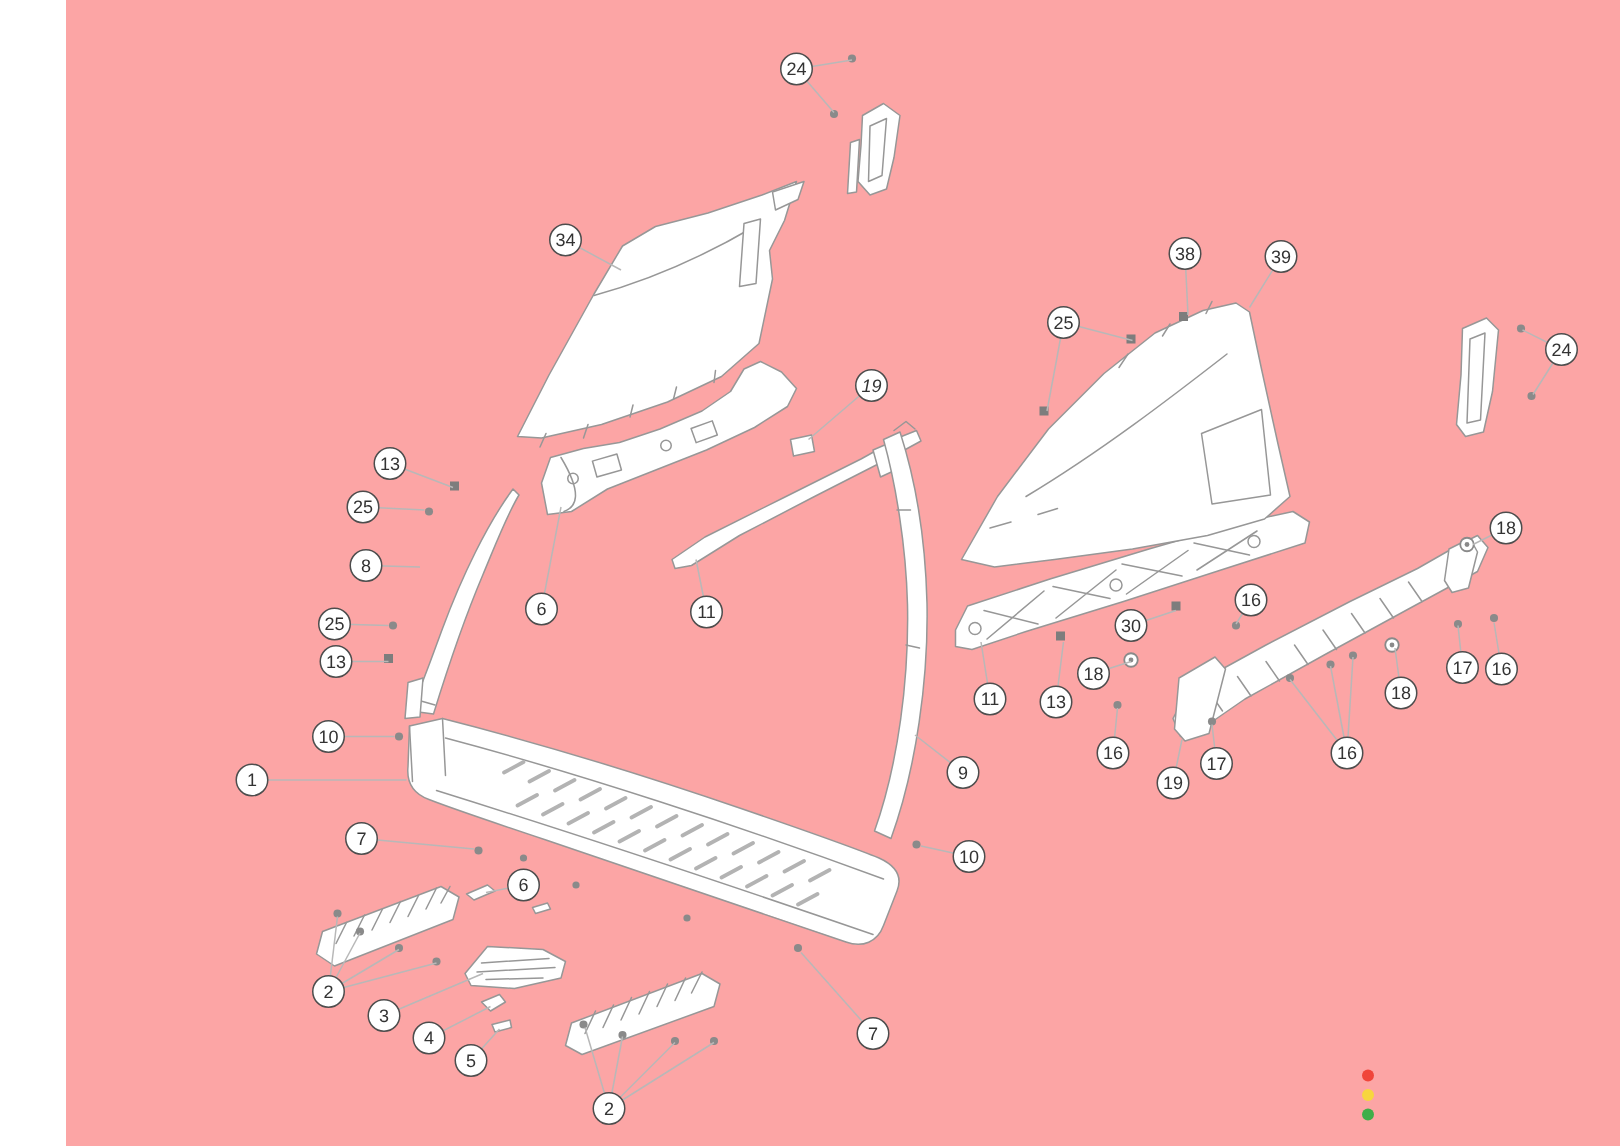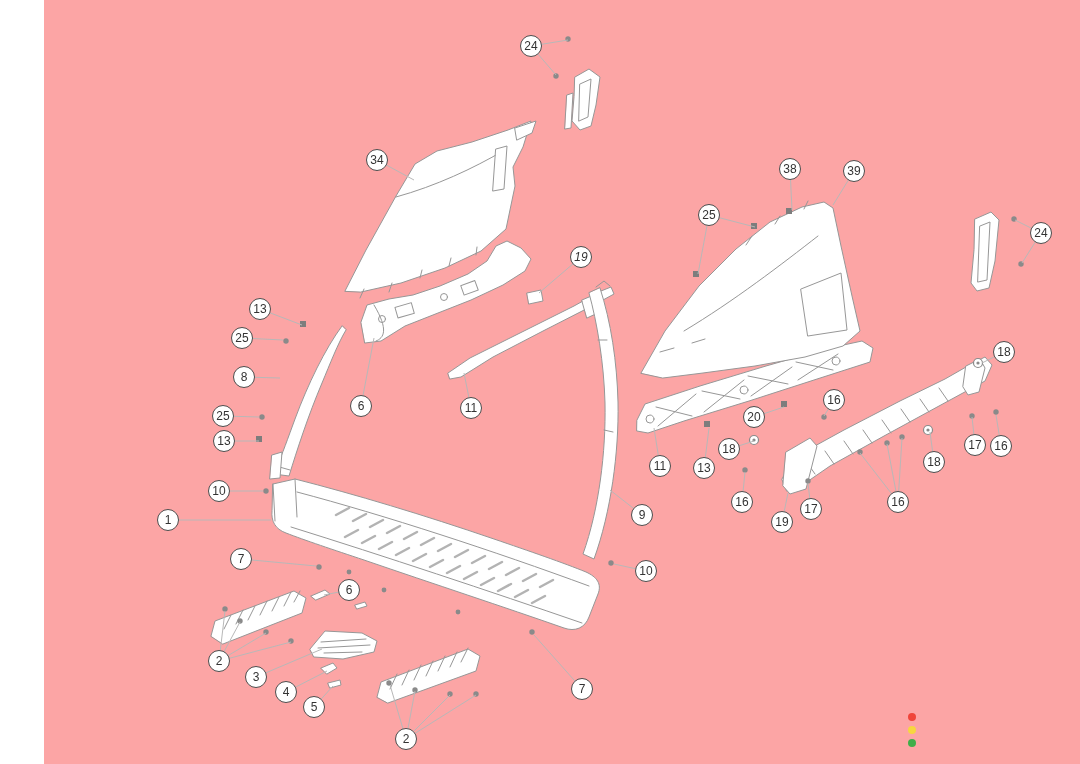--- a/index.html
+++ b/index.html
@@ -246,21 +246,21 @@
       <div class="callout" style="left: 986px; top: 222px;">24</div>
       <div class="callout" style="left: 526px; top: 246px; font-style: italic;">19</div>
       <div class="callout" style="left: 205px; top: 298px;">13</div>
       <div class="callout" style="left: 187px; top: 327px;">25</div>
       <div class="callout" style="left: 949px; top: 341px;">18</div>
       <div class="callout" style="left: 189px; top: 366px;">8</div>
       <div class="callout" style="left: 779px; top: 389px;">16</div>
       <div class="callout" style="left: 306px; top: 395px;">6</div>
       <div class="callout" style="left: 416px; top: 397px;">11</div>
       <div class="callout" style="left: 168px; top: 405px;">25</div>
-      <div class="callout" style="left: 699px; top: 406px;">20</div>
+      <div class="callout" style="left: 699px; top: 406px;">30</div>
       <div class="callout" style="left: 169px; top: 430px;">13</div>
       <div class="callout" style="left: 920px; top: 434px;">17</div>
       <div class="callout" style="left: 946px; top: 435px;">16</div>
       <div class="callout" style="left: 674px; top: 438px;">18</div>
       <div class="callout" style="left: 879px; top: 451px;">18</div>
       <div class="callout" style="left: 605px; top: 455px;">11</div>
       <div class="callout" style="left: 649px; top: 457px;">13</div>
       <div class="callout" style="left: 164px; top: 480px;">10</div>
       <div class="callout" style="left: 687px; top: 491px;">16</div>
       <div class="callout" style="left: 843px; top: 491px;">16</div>

